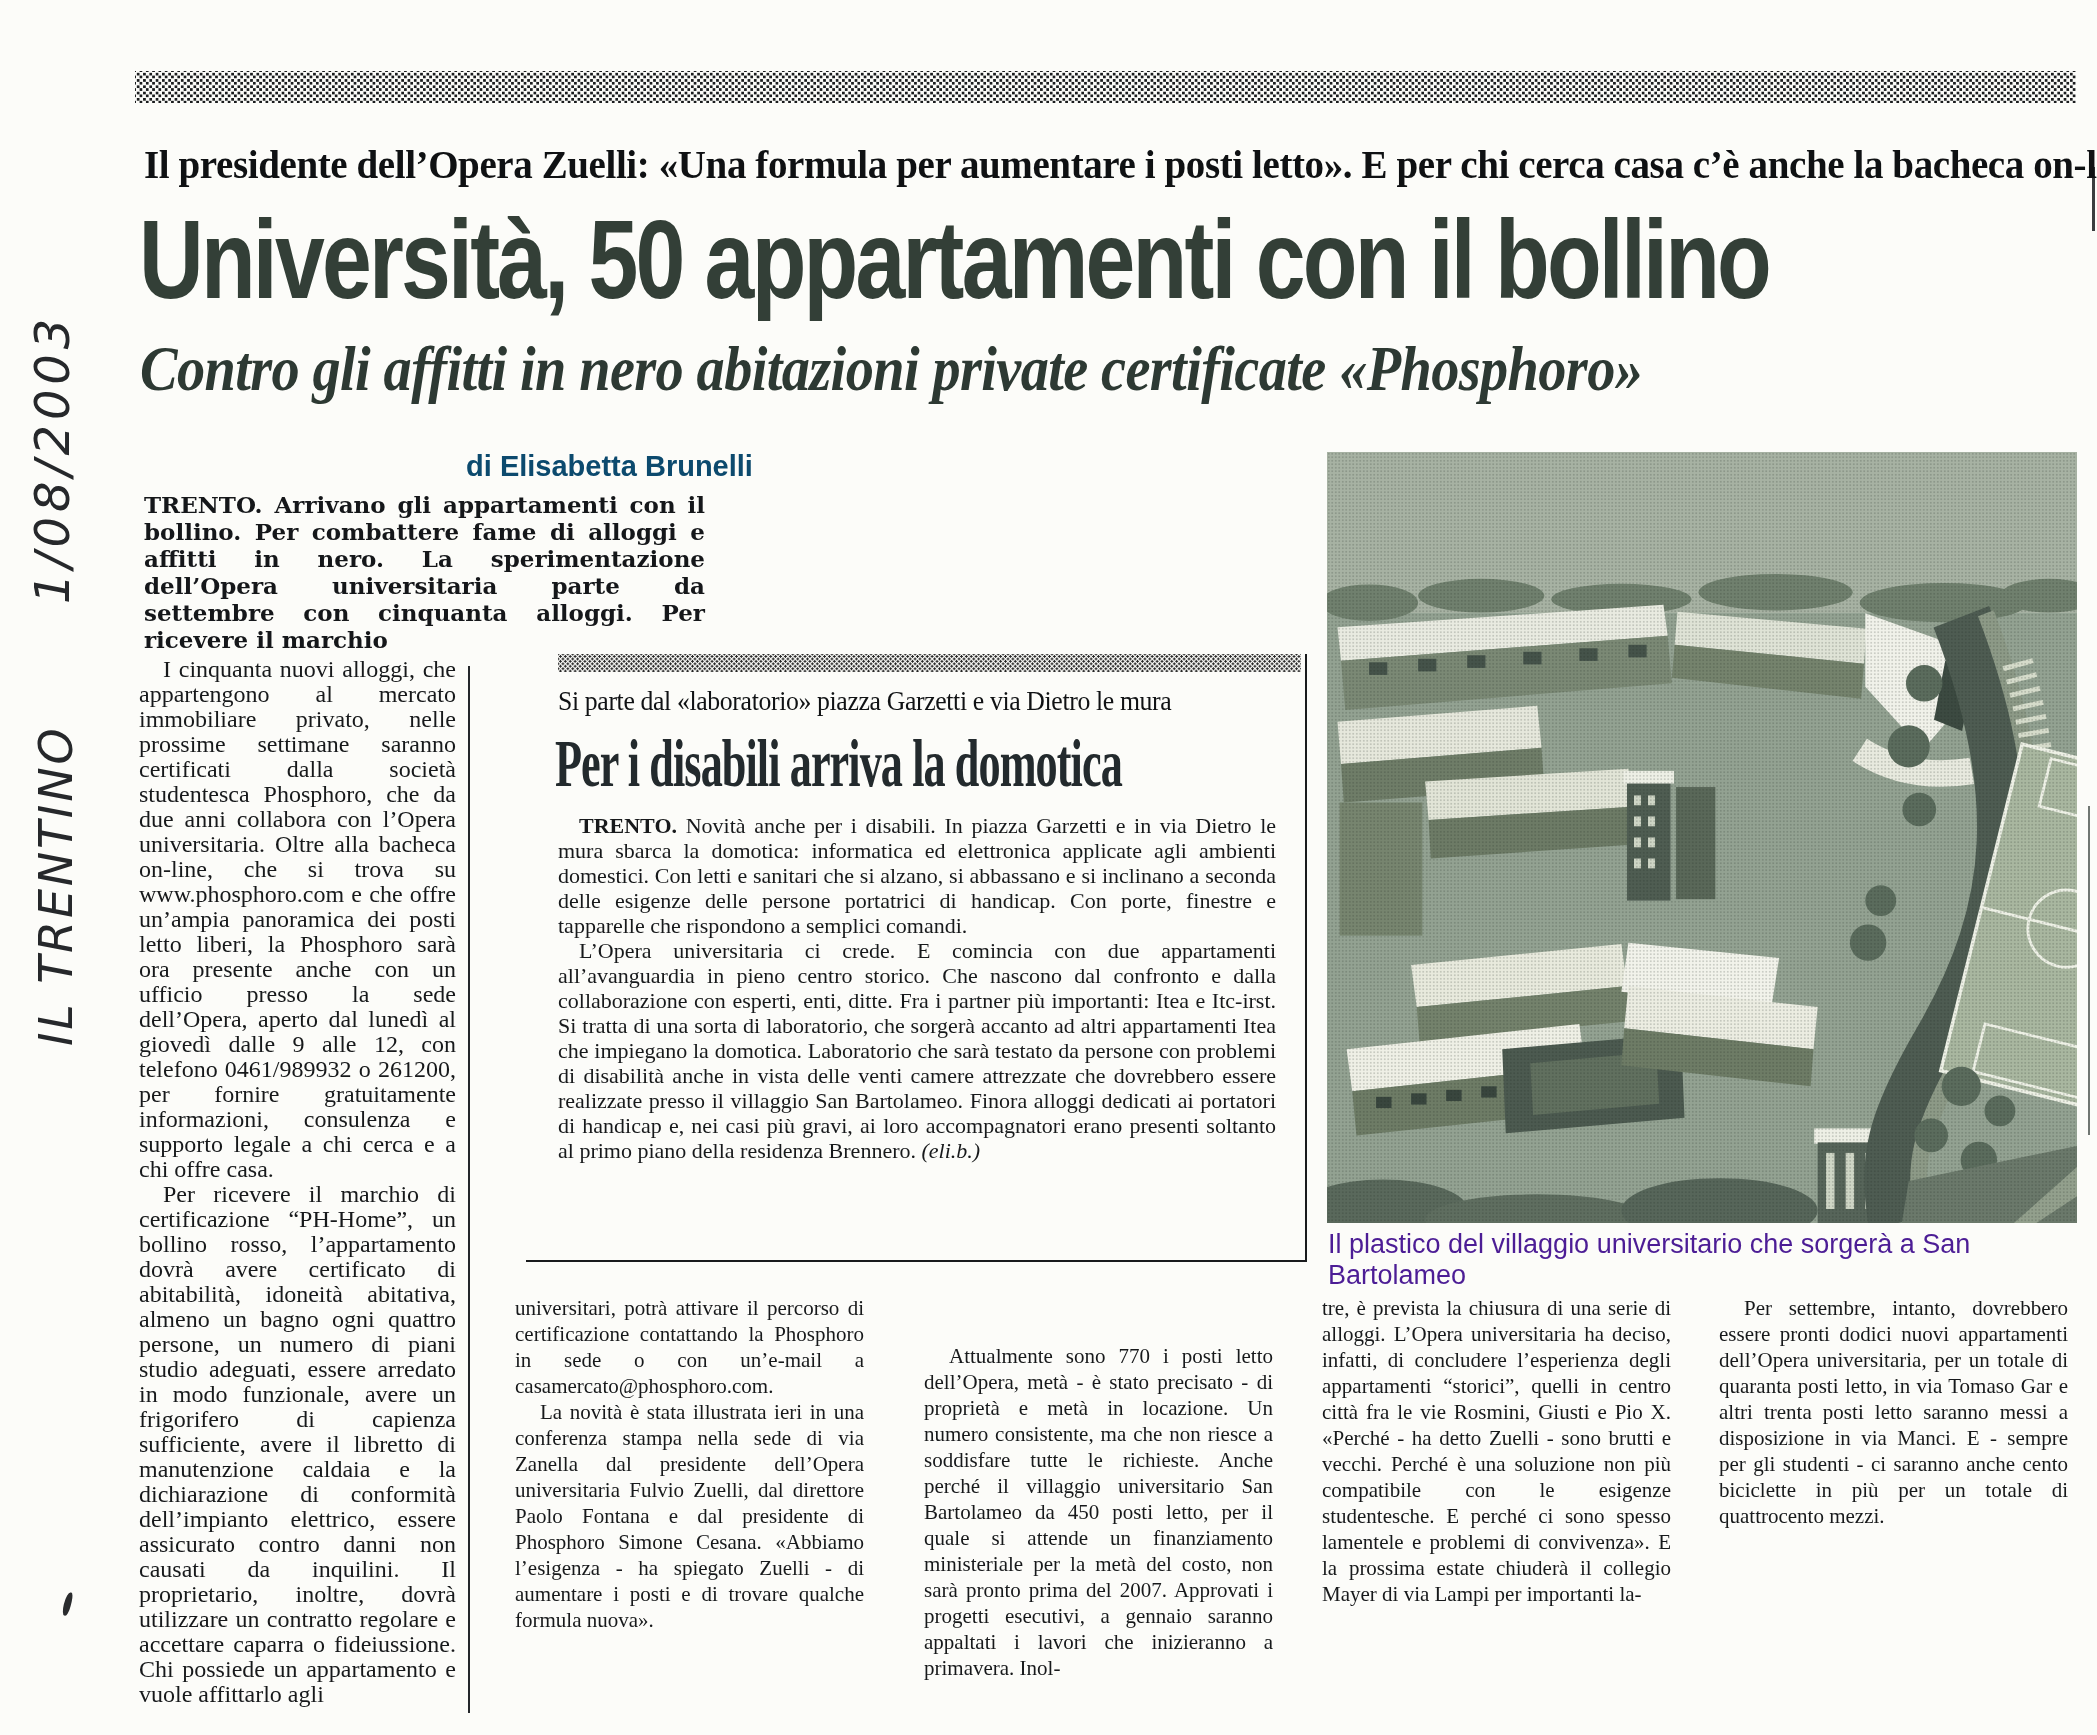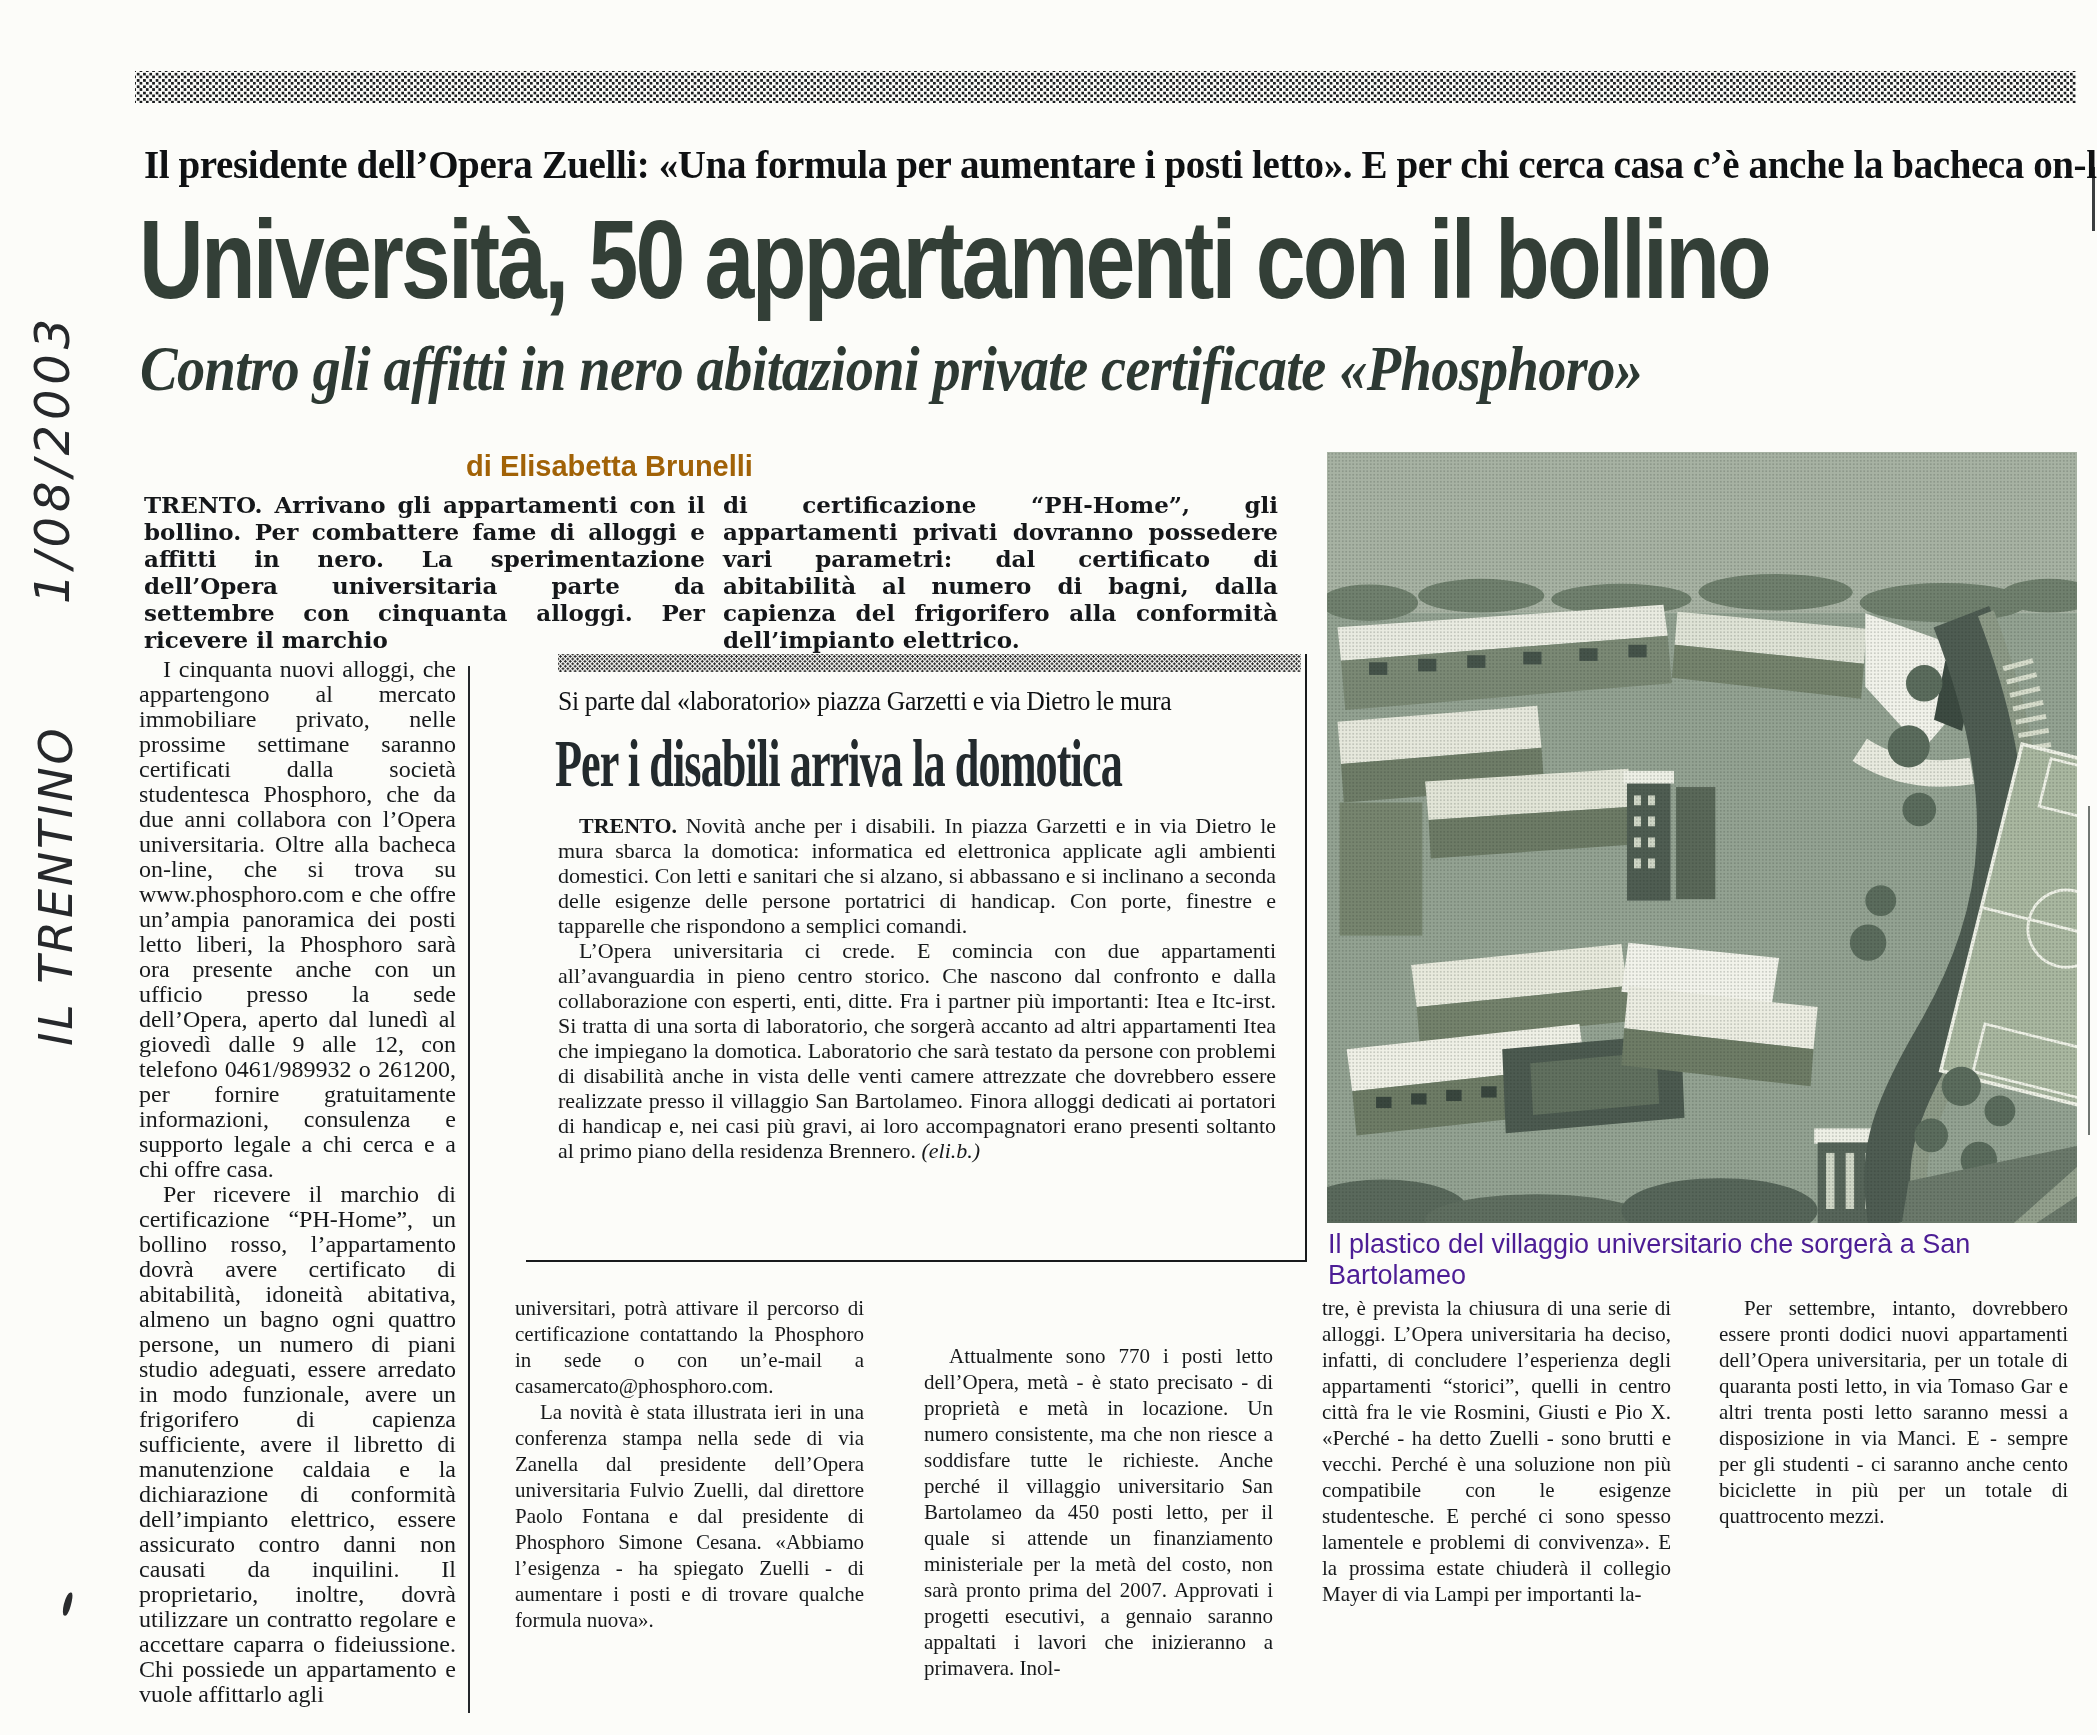--- a/index.html
+++ b/index.html
@@ -16,21 +16,21 @@
     letter-spacing:-0.4px;white-space:nowrap;color:#0f1113;}
 
   .headline{position:absolute;left:139px;top:195px;white-space:nowrap;
     font-family:"Liberation Sans","DejaVu Sans",sans-serif;font-weight:700;font-size:112px;
     letter-spacing:-3.5px;color:#333f37;transform:scaleX(0.80);transform-origin:0 0;}
 
   .subhead{position:absolute;left:140px;top:332px;white-space:nowrap;font-style:italic;font-weight:700;
     font-size:64px;letter-spacing:-0.7px;color:#2d3933;transform:scaleX(0.88);transform-origin:0 0;}
 
   .byline{position:absolute;left:140px;top:450px;width:939px;text-align:center;
-    font-family:"Liberation Sans","DejaVu Sans",sans-serif;font-weight:700;font-size:29px;color:#a16207;}
+    font-family:"Liberation Sans","DejaVu Sans",sans-serif;font-weight:700;font-size:29px;color:#0c4a6e;}
 
   .intro{position:absolute;top:491px;font-weight:700;font-size:23px;line-height:27px;text-align:justify;
     font-family:"DejaVu Serif","Liberation Serif",serif;color:#15171a;}
   #intro1{left:144px;width:561px;}
   #intro2{left:723px;width:555px;}
   .intro p{margin:0;}
   .lead{font-weight:700;}
 
   .leftcol{position:absolute;left:139px;top:657px;width:317px;font-size:24px;line-height:25px;
     text-align:justify;}
@@ -92,23 +92,20 @@
 
   <div class="dotband"></div>
 
   <div class="kicker">Il presidente dell’Opera Zuelli: «Una formula per aumentare i posti letto». E per chi cerca casa c’è anche la bacheca on-line.</div>
   <div class="headline">Università, 50 appartamenti con il bollino</div>
   <div class="subhead">Contro gli affitti in nero abitazioni private certificate «Phosphoro»</div>
   <div class="byline">di Elisabetta Brunelli</div>
 
   <div class="intro" id="intro1">
     <p><span class="lead">TRENTO.</span> <span>Arrivano gli appartamenti con il bollino. Per combattere fame di alloggi e affitti in nero. La sperimentazione dell’Opera universitaria parte da settembre con cinquanta alloggi. Per ricevere il marchio</span></p>
-  </div>
-  <div class="intro" id="intro2">
-    <p>di certificazione “PH-Home”, gli appartamenti privati dovranno possedere vari parametri: dal certificato di abitabilità al numero di bagni, dalla capienza del frigorifero alla conformità dell’impianto elettrico.</p>
   </div>
 
   <div class="leftcol">
     <p>I cinquanta nuovi alloggi, che appartengono al mercato immobiliare privato, nelle prossime settimane saranno certificati dalla società studentesca Phosphoro, che da due anni collabora con l’Opera universitaria. Oltre alla bacheca on-line, che si trova su www.phosphoro.com e che offre un’ampia panoramica dei posti letto liberi, la Phosphoro sarà ora presente anche con un ufficio presso la sede dell’Opera, aperto dal lunedì al giovedì dalle 9 alle 12, con telefono 0461/989932 o 261200, per fornire gratuitamente informazioni, consulenza e supporto legale a chi cerca e a chi offre casa.</p>
     <p>Per ricevere il marchio di certificazione “PH-Home”, un bollino rosso, l’appartamento dovrà avere certificato di abitabilità, idoneità abitativa, almeno un bagno ogni quattro persone, un numero di piani studio adeguati, essere arredato in modo funzionale, avere un frigorifero di capienza sufficiente, avere il libretto di manutenzione caldaia e la dichiarazione di conformità dell’impianto elettrico, essere assicurato contro danni non causati da inquilini. Il proprietario, inoltre, dovrà utilizzare un contratto regolare e accettare caparra o fideiussione. Chi possiede un appartamento e vuole affittarlo agli</p>
   </div>
 
   <div class="colrule"></div>
 
   <div class="box">

